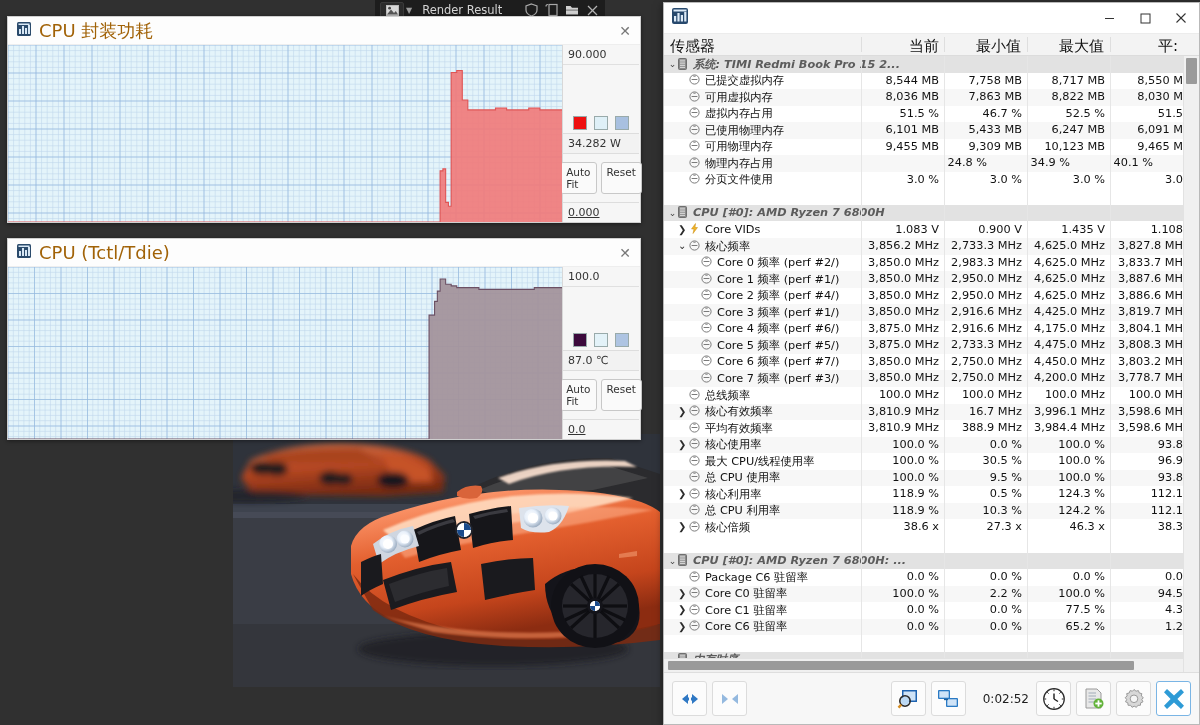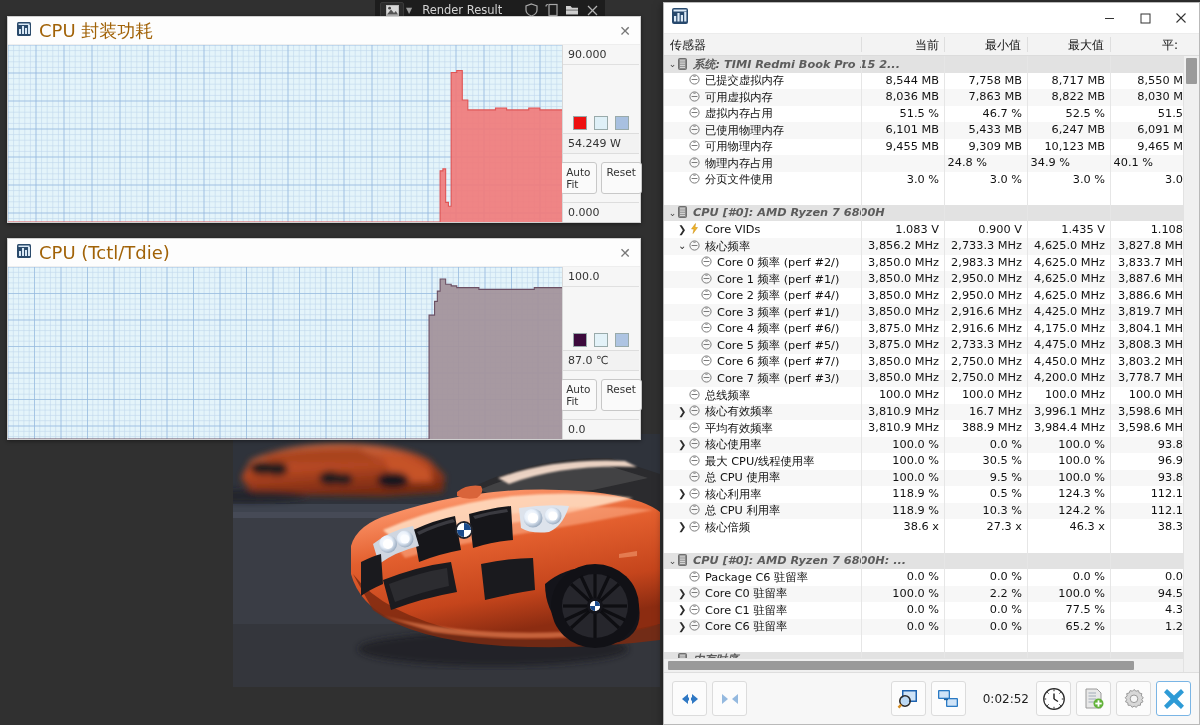--- a/index.html
+++ b/index.html
@@ -46,36 +46,36 @@
   .gridcanvas{position:absolute;inset:0;}
   .plotfill{position:absolute;bottom:0;}
   .gwin-side{width:76px;border-left:1px solid #d8d8d8;display:flex;flex-direction:column;
     align-items:stretch;background:#f6f6f6;}
   .axv{font-size:11px;color:#333;padding:3px 0 3px 5px;border-bottom:1px solid #e0e0e0;background:#f6f6f6;}
   .swatches{display:flex;gap:7px;justify-content:center;margin-top:auto;padding-bottom:3px;}
   .sw{width:12px;height:12px;border:1px solid #9aa;}
   .curval{font-size:11px;color:#333;padding:3px 0 3px 5px;border-top:1px solid #ddd;border-bottom:1px solid #ddd;background:#f2f2f2;}
   .btnrow{display:flex;gap:4px;justify-content:center;padding:8px 3px 8px 3px;}
   .gbtn{font-size:10.5px;color:#333;background:#fafafa;border:1px solid #c8c8c8;border-radius:3px;padding:3px 5px;}
-  .axv-bot{font-size:11px;color:#333;padding:3px 0 3px 5px;border-top:1px solid #ddd;background:#f6f6f6;}
+  .axv-bot{font-size:11px;color:#333;padding:3px 0 3px 5px;border-top:1px solid #ddd;background:#f6f6f6;text-decoration:underline;}
 
   
   #hwinfo{
     position:absolute;left:663px;top:2px;width:535px;height:721px;
     background:#f0f0f0;border:1px solid #b9b9b9;box-shadow:0 2px 8px rgba(0,0,0,.5);
     display:flex;flex-direction:column;
   }
   #hw-titlebar{height:30px;background:#ffffff;display:flex;align-items:center;border-bottom:1px solid #ececec;}
   #hw-titlebar .app-icon{margin-left:8px;}
   #hw-title{font-size:12.5px;color:#1c1c1c;margin-left:8px;}
   .wbtns{margin-left:auto;display:flex;height:30px;}
   .wbtn{width:36px;height:30px;display:flex;align-items:center;justify-content:center;color:#333;}
   .wbtn svg{display:block;}
   #hw-colhdr{height:21px;background:#f3f3f3;border-bottom:1px solid #dcdcdc;display:flex;align-items:center;
-    font-size:12px;color:#111;position:relative;}
+    font-size:15px;color:#111;position:relative;}
   #hw-colhdr .ch{position:absolute;top:3px;}
   .ch-sep{position:absolute;top:3px;width:1px;height:15px;background:#dedede;}
   #hw-table{flex:1;position:relative;overflow:hidden;background:#fff;}
   .row{position:absolute;left:0;width:519px;height:16.55px;font-size:11.3px;color:#111;}
   .row.alt{background:#f7f7f7;}
   .row.grp{background:#e2e2e2;}
   .row.blank{background:#ffffff;}
   .cell-name{position:absolute;left:0;top:1px;white-space:nowrap;display:flex;align-items:center;height:14px;}
   .cell-val{position:absolute;top:1px;text-align:right;white-space:nowrap;line-height:14px;}
   .tw{display:inline-block;width:9px;text-align:center;color:#444;font-size:9px;}
@@ -462,21 +462,21 @@
         <path id="g0line" fill="none" stroke="#e05454" stroke-width="1.1" d="M 0 177 L 421.04 177.00 L 421.04 177.00 L 432.12 177.00 L 432.12 125.87 L 434.89 125.87 L 434.89 123.90 L 437.66 123.90 L 437.66 157.33 L 440.43 157.33 L 440.43 161.27 L 443.20 161.27 L 443.20 27.53 L 445.97 27.53 L 445.97 27.53 L 448.74 27.53 L 448.74 25.57 L 451.51 25.57 L 451.51 25.57 L 454.28 25.57 L 454.28 55.07 L 459.82 55.07 L 459.82 64.90 L 465.36 64.90 L 465.36 64.90 L 476.44 64.90 L 476.44 64.90 L 487.52 64.90 L 487.52 62.93 L 498.60 62.93 L 498.60 64.90 L 509.68 64.90 L 509.68 64.90 L 520.76 64.90 L 520.76 62.93 L 531.84 62.93 L 531.84 64.90 L 542.92 64.90 L 542.92 64.90 L 554.00 64.90 L 554.00 64.90"></path>
       </svg>
     </div>
     <div class="gwin-side">
       <div class="axv">90.000</div>
       <div class="swatches">
         <span class="sw" id="g0s0" style="background: rgb(238, 17, 17);"></span>
         <span class="sw" id="g0s1" style="background: rgb(223, 240, 247);"></span>
         <span class="sw" id="g0s2" style="background: rgb(168, 192, 224);"></span>
       </div>
-      <div class="curval">54.249 W</div>
+      <div class="curval">34.282 W</div>
       <div class="btnrow">
         <span class="gbtn">Auto Fit</span>
         <span class="gbtn">Reset</span>
       </div>
       <div class="axv-bot">0.000</div>
     </div>
   </div>
 </div>
 
 <div class="gwin" id="gwin1" style="left:7px;top:238px;width:632px;height:200px;">

